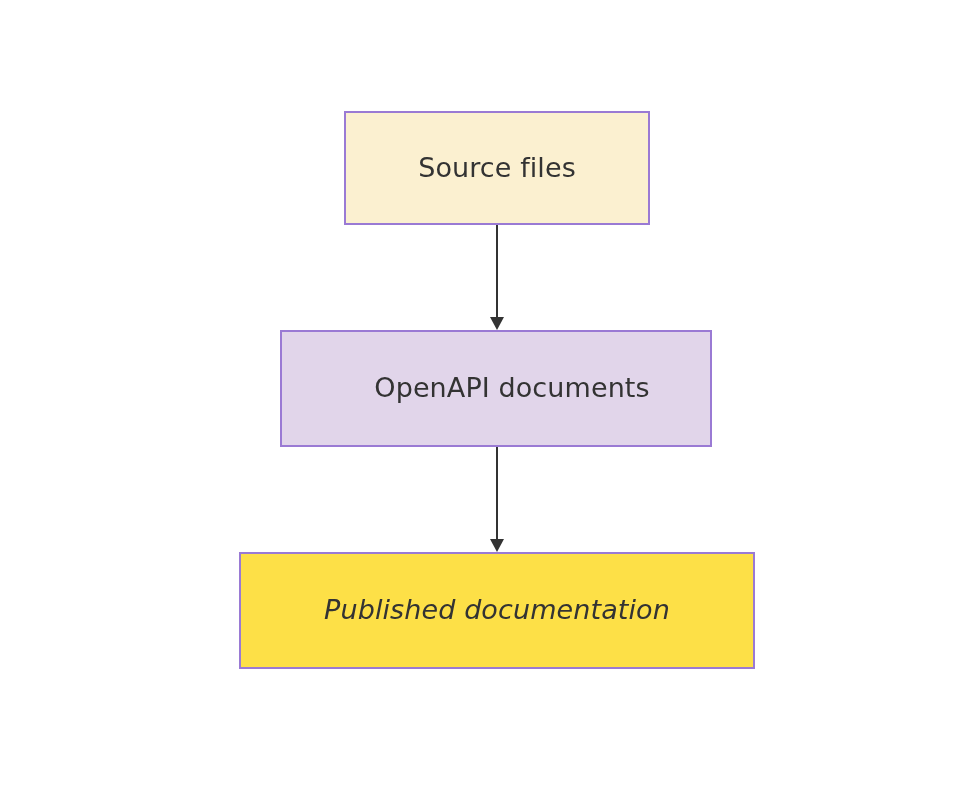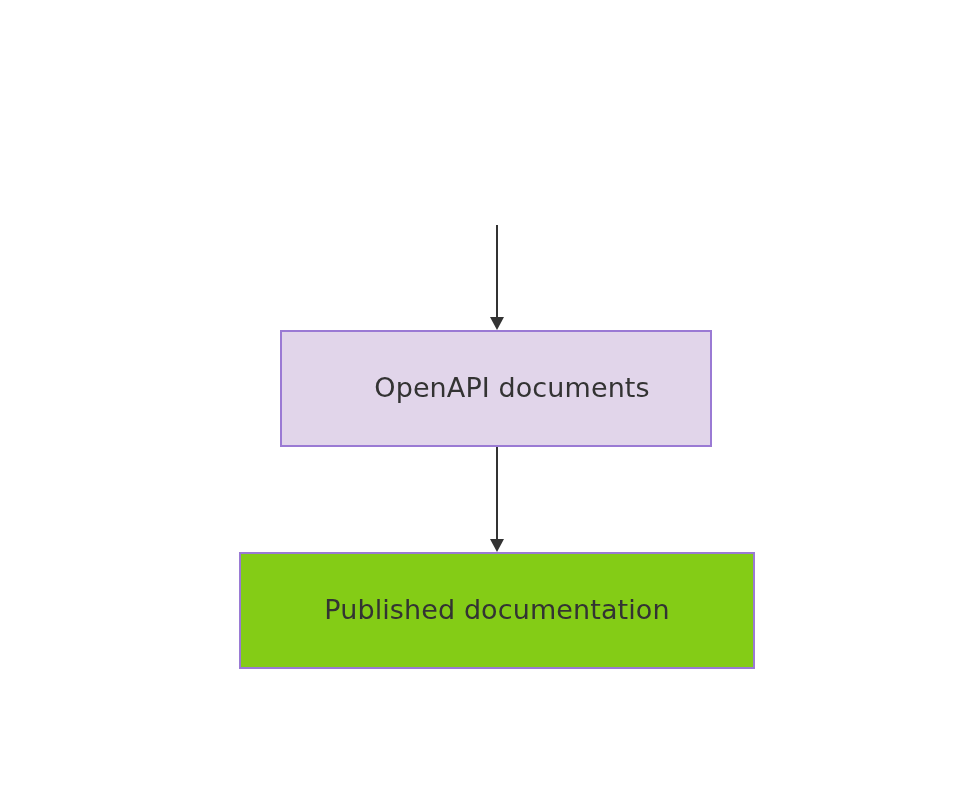--- a/index.html
+++ b/index.html
@@ -95,22 +95,25 @@
     <g>
       <line class="edge-line" x1="497" y1="225" x2="497" y2="317" style="stroke: rgb(51, 51, 51);"></line>
       <polygon class="edge-arrowhead" points="490,317 504,317 497,330" style="fill: rgb(51, 51, 51);"></polygon>
     </g>
     <g>
       <line class="edge-line" x1="497" y1="447" x2="497" y2="539" style="stroke: rgb(51, 51, 51);"></line>
       <polygon class="edge-arrowhead" points="490,539 504,539 497,552" style="fill: rgb(51, 51, 51);"></polygon>
     </g>
   </svg>
 
+  <div class="node" id="node-source-files" style="background: rgb(251, 240, 208); border-color: rgb(154, 122, 212);">
+    <span class="node-label" style="color: rgb(51, 51, 51);">Source files</span>
+  </div>
 
   <div class="node" id="node-openapi-documents" style="background: rgb(225, 213, 234); border-color: rgb(154, 122, 212); padding-left: 32px;">
     <span class="node-label" style="color: rgb(51, 51, 51);">OpenAPI documents</span>
   </div>
 
-  <div class="node" id="node-published-documentation" style="background: #84cc16; border-color: rgb(154, 122, 212);">
+  <div class="node" id="node-published-documentation" style="background: #fde047; border-color: rgb(154, 122, 212); font-style: italic;">
     <span class="node-label" style="color: rgb(51, 51, 51);">Published documentation</span>
   </div>
 
 </div>
 
 </body></html>

